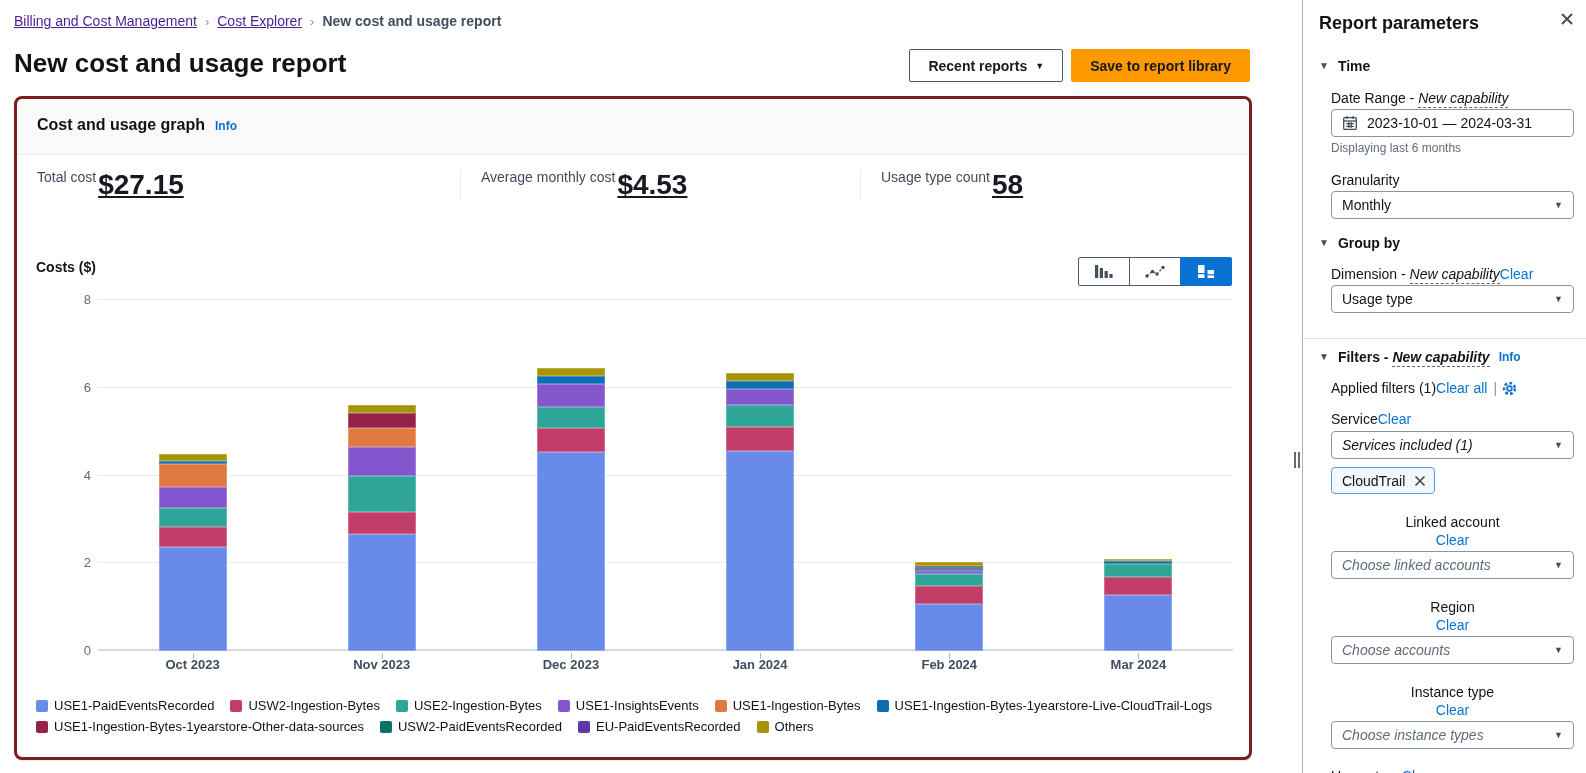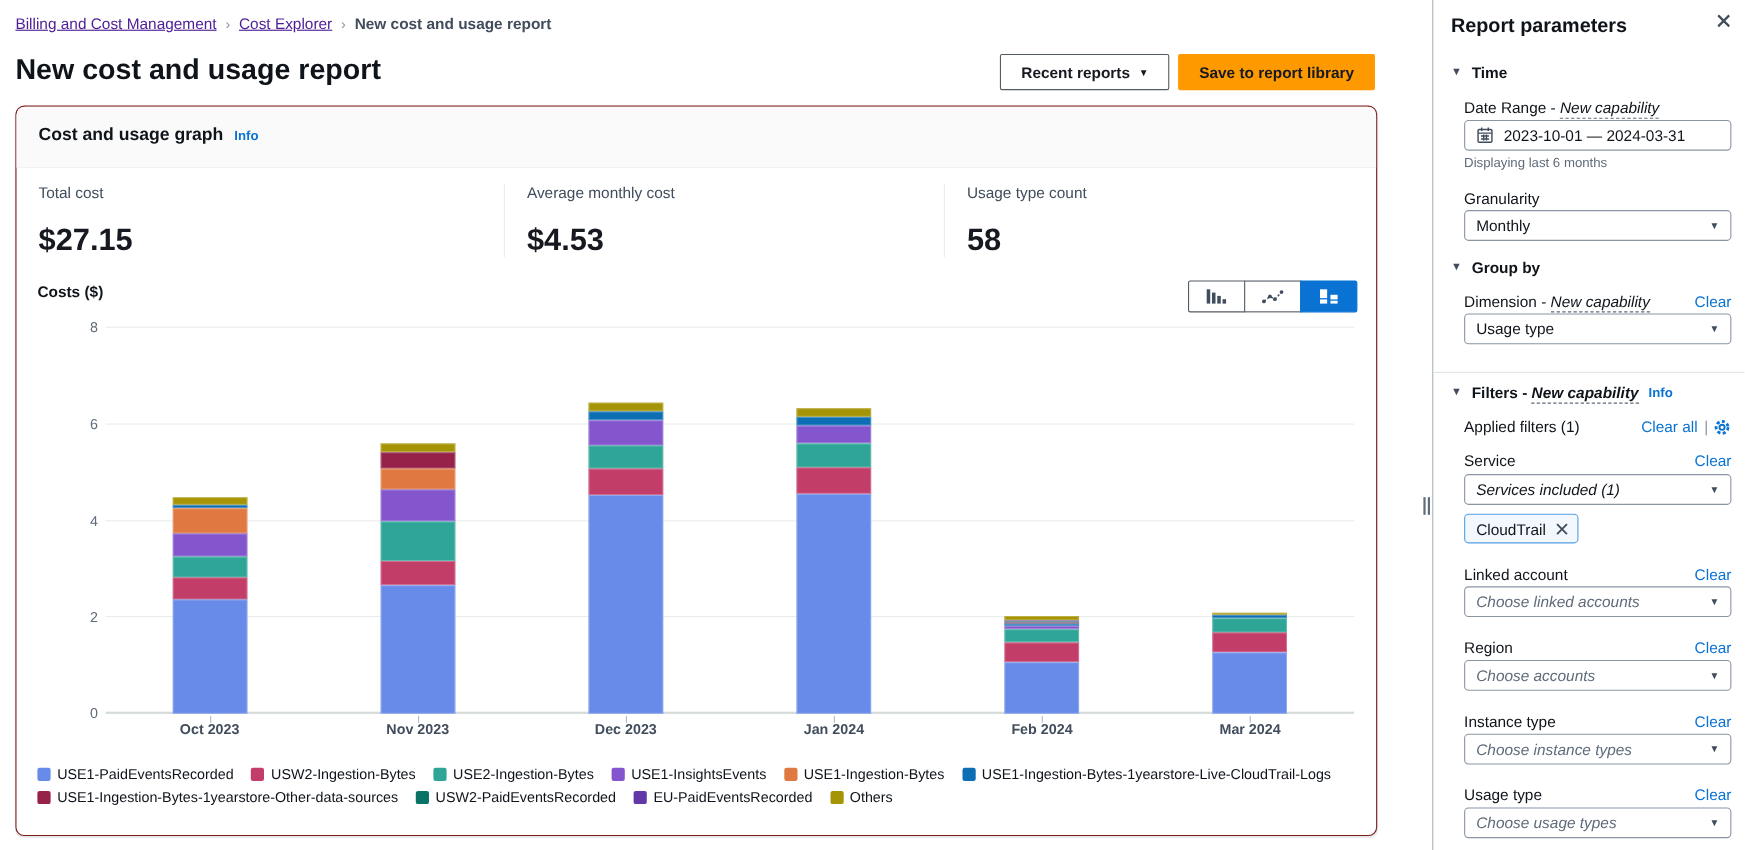--- a/index.html
+++ b/index.html
@@ -16,32 +16,32 @@
 
   
   .page-title { position:absolute; top:48px; left:14px; font-size:26px; font-weight:700; color:#0f141a; }
   .actions { position:absolute; top:49px; right:52px; display:flex; gap:8px; }
   .btn { height:33px; border-radius:2px; font-size:14px; font-weight:700; display:inline-flex; align-items:center; gap:8px; padding:0 18px; cursor:pointer; font-family:inherit; }
   .btn-normal { background:#fff; border:1px solid #545b64; color:#16191f; }
   .btn-normal .caret { font-size:9px; color:#16191f; }
   .btn-primary { background:#ff9900; border:1px solid #ff9900; color:#16191f; }
 
   
-  .card { position:absolute; top:96px; left:14px; width:1238px; height:664px; background:#fff; border:1px solid #7f1d1d; border-radius:8px; box-shadow:0 1px 1px rgba(0,28,36,.1); }
+  .card { position:absolute; top:96px; left:14px; width:1238px; height:664px; background:#fff; border:3px solid #7f1d1d; border-radius:8px; box-shadow:0 1px 1px rgba(0,28,36,.1); }
   .card-head { height:56px; background:#fafafa; border-bottom:1px solid #eaeded; border-radius:8px 8px 0 0; display:flex; align-items:baseline; gap:10px; padding:17px 20px 0; }
   .card-title { font-size:16px; font-weight:700; }
   .info-link { font-size:12px; font-weight:700; color:#0972d3; cursor:pointer; }
 
   .stats { display:flex; padding:14px 20px 0; }
-  .stat { display:flex; flex-direction:column; gap:19px; }
+  .stat { display:flex; flex-direction:row; gap:2px; }
   .stat.s1 { width:423px; }
   .stat.s2 { width:400px; border-left:1px solid #eaeded; padding-left:20px; }
   .stat.s3 { flex:1; border-left:1px solid #eaeded; padding-left:20px; }
   .stat-label { font-size:14px; color:#414d5c; }
-  .stat-value { font-size:28px; font-weight:700; color:#16191f; }
+  .stat-value { font-size:28px; font-weight:700; color:#16191f;text-decoration:underline; }
 
   .costs-label { position:absolute; top:160px; left:19px; font-size:14px; font-weight:700; }
 
   
   .toggle { position:absolute; top:158px; right:17px; display:flex; }
   .tbtn { width:52px; height:29px; background:#fff; border:1px solid #545b64; margin-left:-1px; display:flex; align-items:center; justify-content:center; cursor:pointer; }
   .tbtn:first-child { margin-left:0; border-radius:2px 0 0 2px; }
   .tbtn:last-child { border-radius:0 2px 2px 0; }
   .tbtn.active { background:#0972d3; border-color:#0972d3; }
 
@@ -75,29 +75,29 @@
   .tri { font-size:10px; color:#414d5c; }
   .ind { margin-left:12px; }
   .fld-label { font-size:14px; line-height:18px; color:#0f141a; }
   .newcap { font-style:italic; border-bottom:1px dashed #5f6b7a; padding-bottom:1px; }
   .helper { font-size:12px; color:#5f6b7a; line-height:14px; margin-top:4px; }
   .sel { height:28px; border:1px solid #8a95a3; border-radius:4px; background:#fff; display:flex; align-items:center; justify-content:space-between; padding:0 10px; font-size:14px; cursor:pointer; margin-top:2px;text-align:center; }
   .sel .caret { font-size:9px; color:#414d5c; }
   .sel .ph { font-style:italic; color:#5f6b7a; }
   .sel .ital { font-style:italic; color:#0f141a; }
   .sel.date { justify-content:flex-start; gap:9px; }
-  .row { display:flex; align-items:center; justify-content:space-between; line-height:18px; }
+  .row { display:flex; align-items:center; justify-content:flex-start; line-height:18px; }
   .clear-link { color:#0972d3; font-size:14px; cursor:pointer; text-decoration:none; }
   .pipe { color:#8c94a1; margin:0 4px 0 6px; }
   .right-cluster { display:flex; align-items:center; }
   hr.sb-div { border:0; border-top:1px solid #e0e4e7; margin:25px -12px 0 -16px; }
   .token { display:inline-flex; align-items:center; gap:9px; height:27px; padding:0 8px 0 10px; border:1px solid #539fe5; background:#f2f8fd; border-radius:4px; font-size:14px; margin:8px 0 0 12px; cursor:default; }
   .token .tok-x { cursor:pointer; display:inline-flex; }
   .mt14 { margin-top:14px; } .mt16 { margin-top:16px; } .mt15 { margin-top:15px; }
-  .mt13 { margin-top:13px; } .mt19 { margin-top:19px; } .mt18 { margin-top:18px; }
+  .mt13 { margin-top:13px; } .mt19 { margin-top:19px;flex-direction:column; } .mt18 { margin-top:18px; }
   .mt23 { margin-top:23px; } .mt9 { margin-top:9px; } .mt3 { margin-top:3px; }
 </style>
 </head>
 <body>
 
 <div class="page">
   <div class="main">
 
     <nav class="breadcrumb">
       <a>Billing and Cost Management</a>

